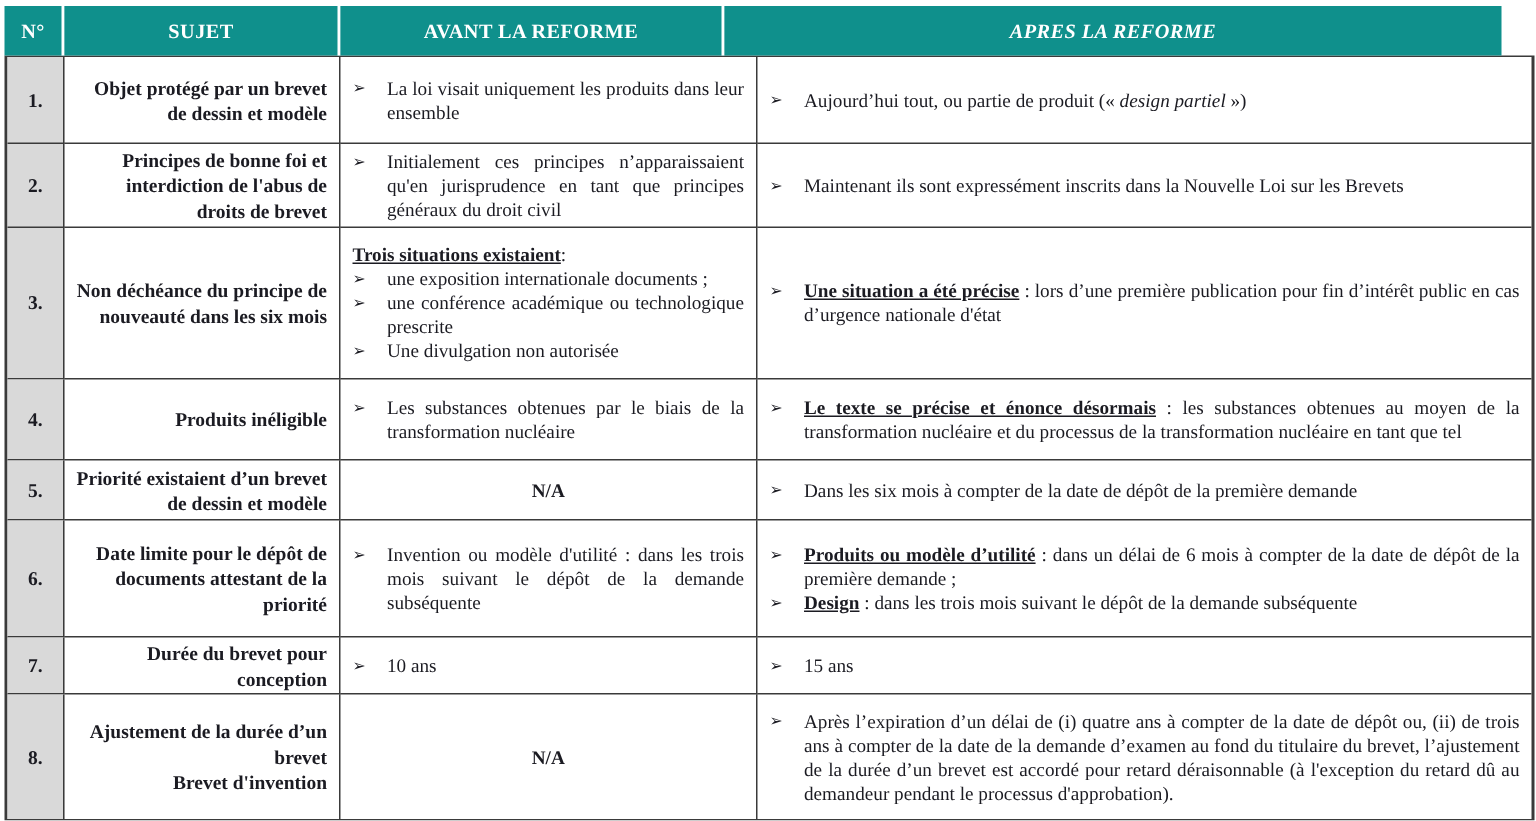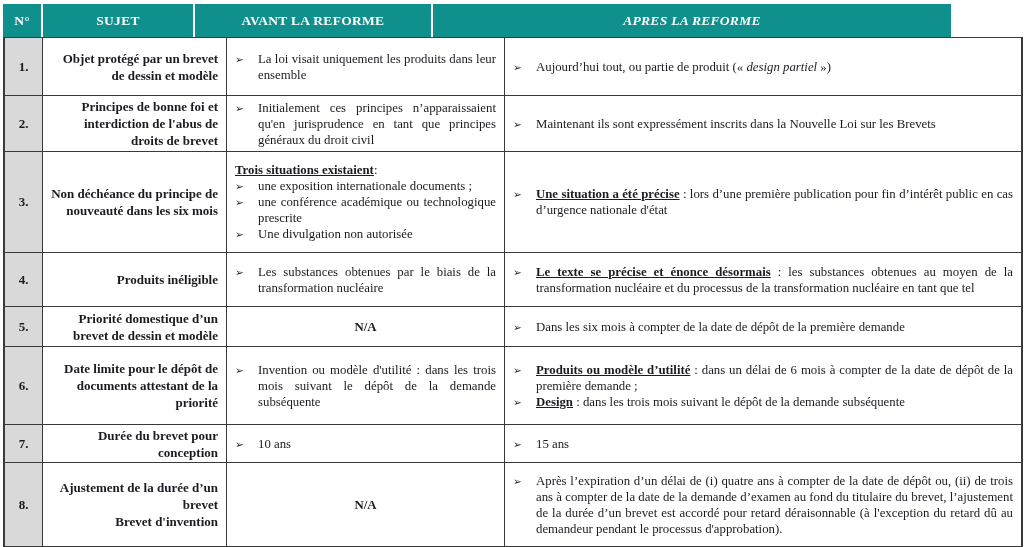--- a/index.html
+++ b/index.html
@@ -6,22 +6,22 @@
   .page{position:relative;width:1024px;height:547px;background:#ffffff;overflow:hidden;
         font-family:"Liberation Serif", serif;color:#1b1b22;}
   .tbl{position:absolute;left:3px;top:4px;width:1020px;}
   
   .hrow{display:flex;width:1020px;height:33px;}
   .hcell{box-sizing:border-box;display:flex;align-items:center;justify-content:center;
          color:#ffffff;font-weight:bold;font-size:13.5px;letter-spacing:.3px;
          border-right:2px solid #ffffff;}
   .hcell:last-child{border-right:none;}
   .h-no{width:40px;}
-  .h-suj{width:152px;}
-  .h-av{width:238px;}
+  .h-suj{width:184px;}
+  .h-av{width:256px;}
   .h-ap{width:518px;font-style:italic;}
   
   .bwrap{box-sizing:border-box;width:1020px;border:2px solid #3a3a3a;border-top:1px solid #3a3a3a;}
   .trow{display:flex;width:1016px;}
   .trow:last-child .cell{border-bottom:none;}
   .cell{box-sizing:border-box;border-right:1px solid #3a3a3a;border-bottom:1px solid #3a3a3a;
         font-size:12.8px;line-height:16px;}
   .cell:last-child{border-right:none;}
   .c-no{width:38px;background:#d9d9d9;display:flex;align-items:center;justify-content:center;
         font-weight:bold;font-size:13px;}
@@ -129,21 +129,21 @@
           <div class="cell ccell c-ap">
             <div class="item">
               <span class="blt">➢</span>
               <span class="txt"><span class="b u ">Le texte se précise et énonce désormais</span><span> : les substances obtenues au moyen de la transformation nucléaire et du processus de la transformation nucléaire en tant que tel</span></span>
             </div>
           </div>
         </div>
         <div class="trow" style="height: 40px;">
           <div class="cell c-no" style="background: rgb(217, 217, 217);">5.</div>
           <div class="cell c-suj">
-            <div>Priorité domestique d’un brevet de dessin et modèle</div>
+            <div>Priorité existaient d’un brevet de dessin et modèle</div>
           </div>
           <div class="cell ccell c-av">
             <div class="item ctr"><span><span class="b ">N/A</span></span></div>
           </div>
           <div class="cell ccell c-ap">
             <div class="item">
               <span class="blt">➢</span>
               <span class="txt"><span>Dans les six mois à compter de la date de dépôt de la première demande</span></span>
             </div>
           </div>

